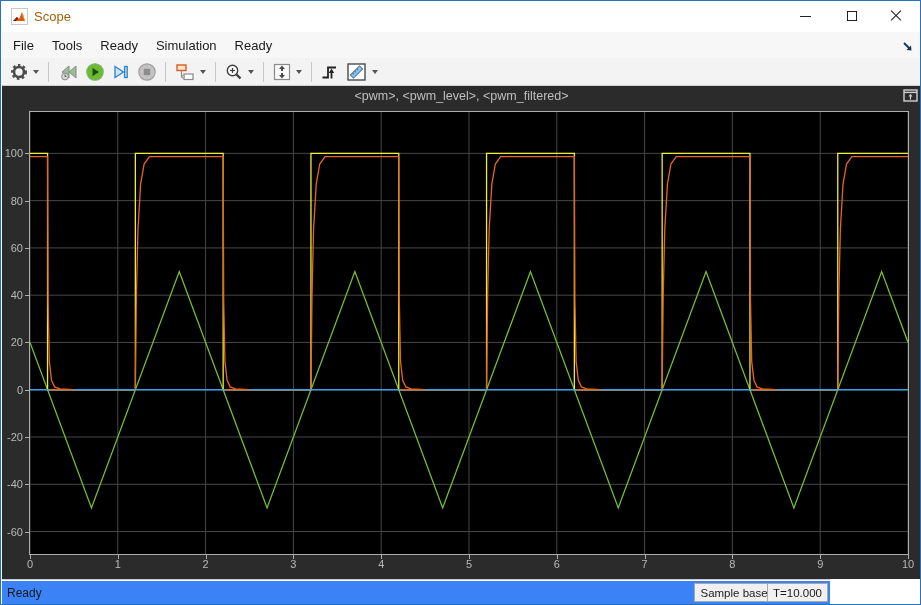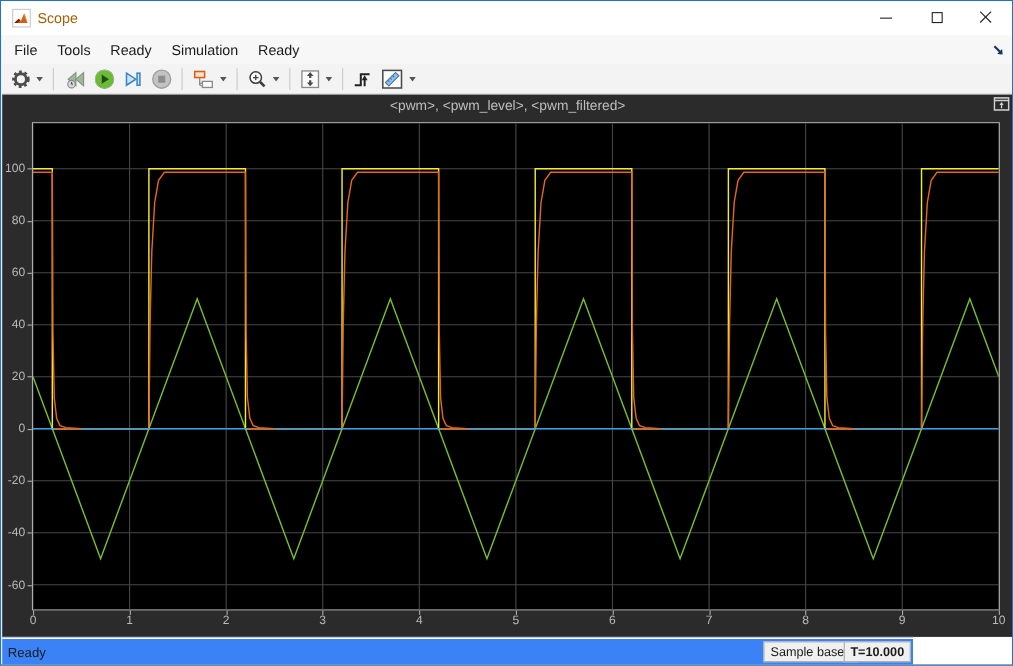--- a/index.html
+++ b/index.html
@@ -40,21 +40,21 @@
   .ytick-label{position:absolute;right:898px;width:40px;text-align:right;font-size:11px;color:#b9b9b9;transform:translateY(-6px);}
   .xtick-label{position:absolute;top:472px;width:40px;text-align:center;font-size:11px;color:#b9b9b9;transform:translateX(-20px);}
   .ytick-stub{position:absolute;width:4px;height:1px;background:#adadad;left:23px;}
   .xtick-stub{position:absolute;width:1px;height:4px;background:#adadad;top:469px;}
 
   
   .statusbar{position:absolute;left:1px;top:578px;width:828px;height:26px;background:#3b82f6;border-top:1px solid #c8c8c8;box-shadow:inset 0 1px 0 #fff;}
   .status-left{position:absolute;left:5px;top:6px;font-size:12px;color:#1a1a1a;}
   .status-box{position:absolute;top:3px;height:19px;border:1px solid #a9a9a9;background:#f0f0f0;font-size:11.5px;color:#1a1a1a;display:flex;align-items:center;padding:0 5px;}
   .box-sample{right:50px;}
-  .box-time{right:2px;font-weight:bold;}
+  .box-time{right:2px;}
 </style>
 </head>
 <body>
 
 <div class="window">
 
   <div class="titlebar">
     <div class="app-icon">
       <svg width="15" height="15" viewBox="0 0 15 15">
         <path d="M1 12 L5 8 L7 10 L10 3 L13 12 Z" fill="#D85C14"></path>

